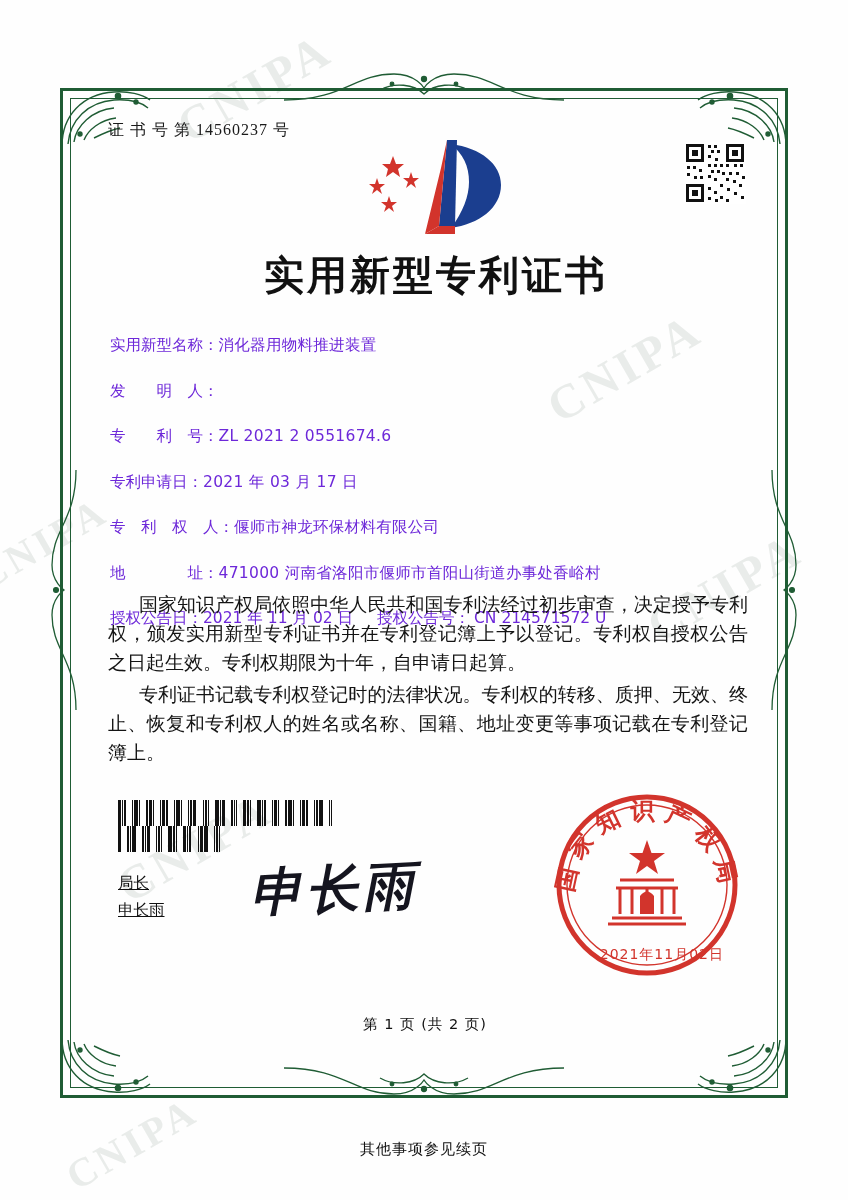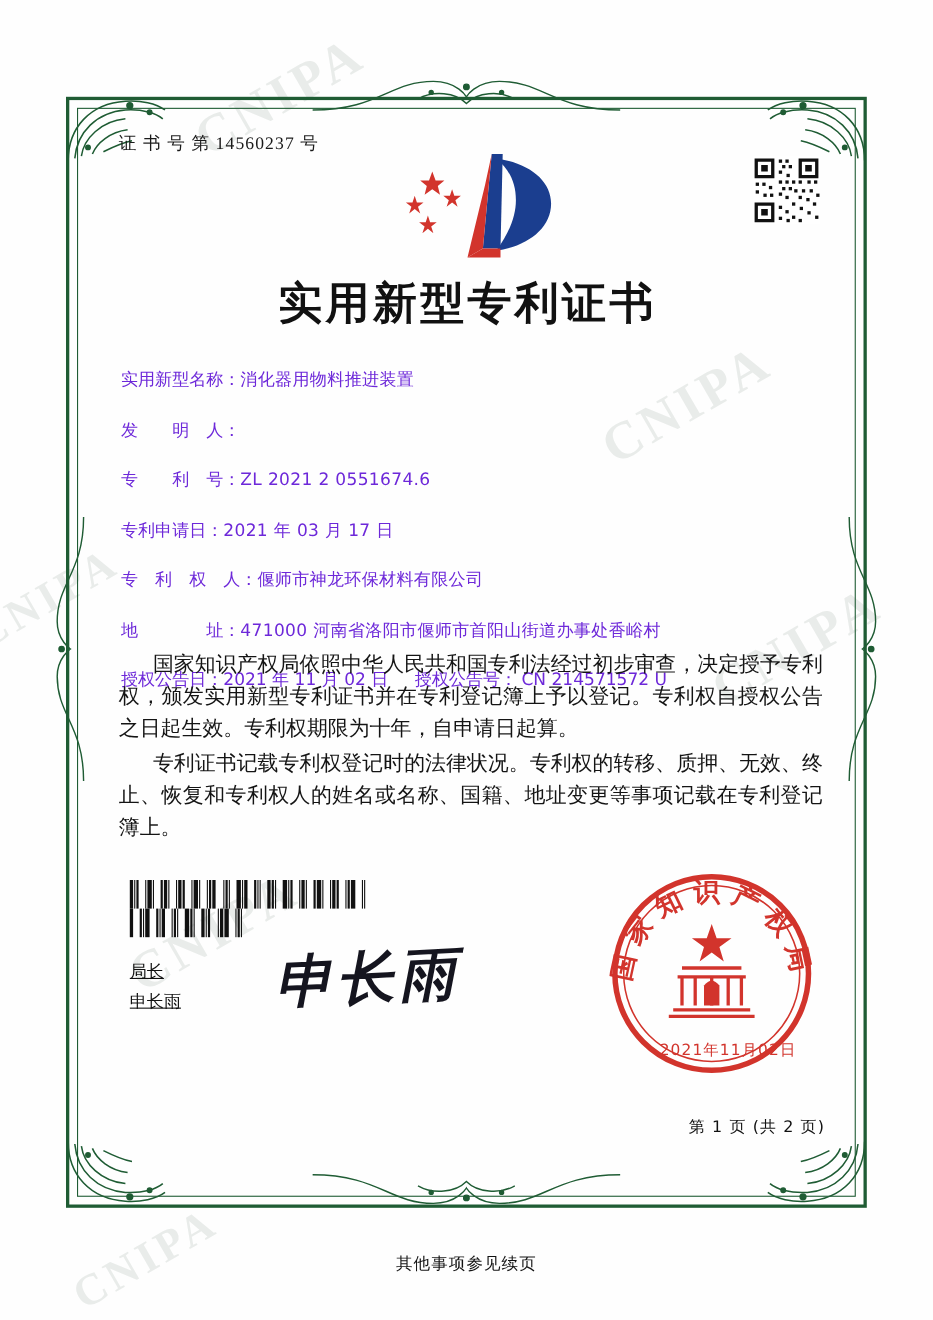--- a/index.html
+++ b/index.html
@@ -77,21 +77,21 @@
     left: 255px; top: 18px;
     width: 160px; height: 100px;
   }
   .qr {
     position: absolute;
     right: 4px; top: 22px;
     width: 62px; height: 62px;
   }
   .title {
     position: absolute;
-    left: 0; top: 128px;
+    left: 11px; top: 128px;
     width: 650px;
     text-align: center;
     font-family: "DejaVu Sans", "Liberation Sans", sans-serif;
     font-weight: bold;
     font-size: 40px;
     letter-spacing: 3px;
     color: #111;
   }
 
   .fields {
@@ -191,21 +191,21 @@
     font-size: 14px;
     color: #d2342c;
     letter-spacing: 1px;
     font-family: "DejaVu Sans", "Liberation Sans", sans-serif;
   }
 
   .page-no {
     position: absolute;
     left: 0; top: 895px;
     width: 650px;
-    text-align: right;
+    text-align: center;
     font-size: 14.5px;
     color: #111;
     letter-spacing: 1px;
   }
   .footnote {
     position: absolute;
     left: 0;
     top: 1140px;
     width: 848px;
     text-align: center;

